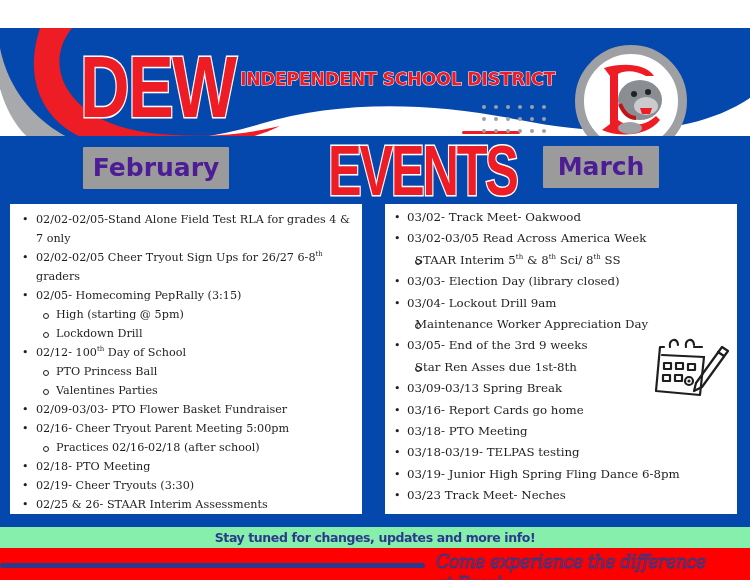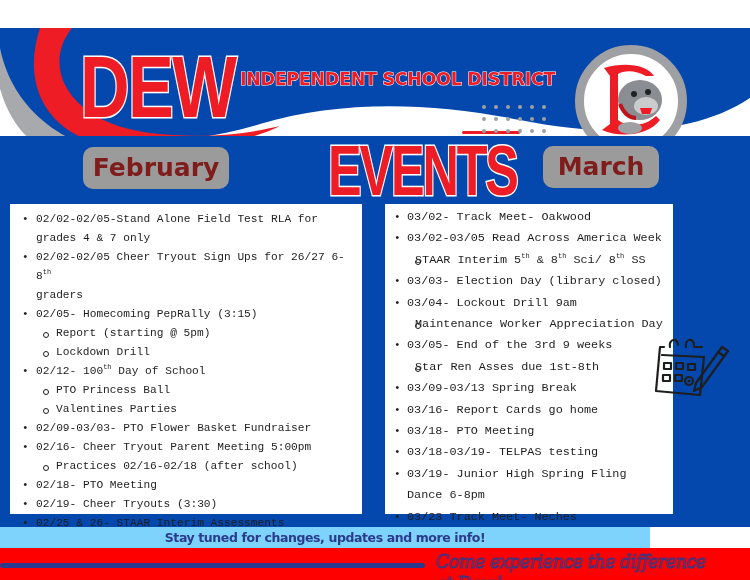--- a/index.html
+++ b/index.html
@@ -40,30 +40,30 @@
 
   .events-title {
     position: absolute; left: 306px; top: 138px; width: 158px; text-align: center;
     font-family: "Liberation Sans", sans-serif; font-weight: bold;
     font-size: 70px; line-height: 66px; color: #ee1c24; letter-spacing: -3px;
     transform: scaleX(0.72); transform-origin: center top;
     -webkit-text-stroke: 3px #ffffff; paint-order: stroke fill;
   }
 
   .month-pill {
-    position: absolute; height: 42px; border-radius: 10px; background: #9b9b9b;
-    color: #7f1d1d; font-family: "DejaVu Sans", sans-serif; font-weight: bold;
+    position: absolute; height: 42px; border-radius: 1px; background: #9b9b9b;
+    color: #4c1d95; font-family: "DejaVu Sans", sans-serif; font-weight: bold;
     font-size: 25px; line-height: 42px; text-align: center;
   }
   .pill-feb { left: 83px; top: 147px; width: 146px; }
   .pill-mar { left: 543px; top: 146px; width: 116px; }
 
-  .panel { position: absolute; background: #ffffff; top: 204px; height: 310px; font-family: Liberation Mono, monospace; }
+  .panel { position: absolute; background: #ffffff; top: 204px; height: 310px; }
   .panel-feb { left: 10px; width: 352px; }
-  .panel-mar { left: 385px; width: 288px; }
+  .panel-mar { left: 385px; width: 352px; }
 
   ul.events { list-style: none; padding: 6px 0 0 0; }
   ul.events li.item {
     position: relative; font-size: 11.2px; color: #1e1e1e; line-height: 19px;
     padding-left: 26px; padding-right: 6px;
   }
   ul.events li.item::before {
     content: "•"; position: absolute; left: 12px; top: 0; font-size: 11px; color: #1e1e1e;
   }
   ul.events li.sub {
@@ -77,21 +77,21 @@
   .panel-mar ul.events li.item, .panel-mar ul.events li.sub { line-height: 21.4px; font-size: 11.8px; }
   .panel-mar ul.events li.item { padding-left: 22px; }
   .panel-mar ul.events li.item::before { left: 9px; }
   .panel-mar ul.events li.sub { padding-left: 30px; }
   .panel-mar ul.events li.sub::before { left: 30px; top: 9px; }
   sup { font-size: 7px; vertical-align: 5px; line-height: 0; }
 
   .calendar-icon { position: absolute; left: 652px; top: 335px; width: 82px; height: 62px; }
 
   .footer-white {
-    position: absolute; left: 0; top: 527px; width: 650px; height: 21px; background: #7dd3fc;
+    position: absolute; left: 0; top: 527px; width: 750px; height: 21px; background: #86efac;
     text-align: center; font-family: "DejaVu Sans", sans-serif; font-weight: bold;
     font-size: 12.5px; line-height: 21px; color: #2b3a8c; letter-spacing: -0.4px;
   }
   .footer-red { position: absolute; left: 0; top: 548px; width: 750px; height: 32px; background: #fe0000; }
   .footer-red .line { position: absolute; left: 0; top: 15px; width: 425px; height: 5px; background: #2b3a8c; border-radius: 3px; }
   .footer-red .tagline {
     position: absolute; left: 436px; top: 2px;
     font-family: "DejaVu Serif", serif; font-style: italic; font-size: 19px;
     color: #fe0000; -webkit-text-stroke: 1px #2b3a8c; letter-spacing: -0.5px;
     transform: scaleX(0.92); transform-origin: left top;
@@ -161,21 +161,21 @@
 <div class="events-title">EVENTS</div>
 
 <div class="month-pill pill-feb">February</div>
 <div class="month-pill pill-mar">March</div>
 
 <div class="panel panel-feb">
   <ul class="events">
     <li class="item"><span>02/02-02/05-Stand Alone Field Test RLA for grades 4 &amp; 7 only</span></li>
     <li class="item"><span>02/02-02/05 Cheer Tryout Sign Ups for 26/27 6-8</span><sup>th</sup><br><span> graders</span></li>
     <li class="item"><span>02/05- Homecoming PepRally (3:15)</span></li>
-    <li class="sub"><span>Report (starting @ 5pm)</span></li>
+    <li class="sub"><span>High (starting @ 5pm)</span></li>
     <li class="sub"><span>Lockdown Drill</span></li>
     <li class="item"><span>02/12- 100</span><sup>th</sup><span> Day of School</span></li>
     <li class="sub"><span>PTO Princess Ball</span></li>
     <li class="sub"><span>Valentines Parties</span></li>
     <li class="item"><span>02/09-03/03- PTO Flower Basket Fundraiser</span></li>
     <li class="item"><span>02/16- Cheer Tryout Parent Meeting 5:00pm</span></li>
     <li class="sub"><span>Practices 02/16-02/18 (after school)</span></li>
     <li class="item"><span>02/18- PTO Meeting</span></li>
     <li class="item"><span>02/19- Cheer Tryouts (3:30)</span></li>
     <li class="item"><span>02/25 &amp; 26- STAAR Interim Assessments</span></li>

